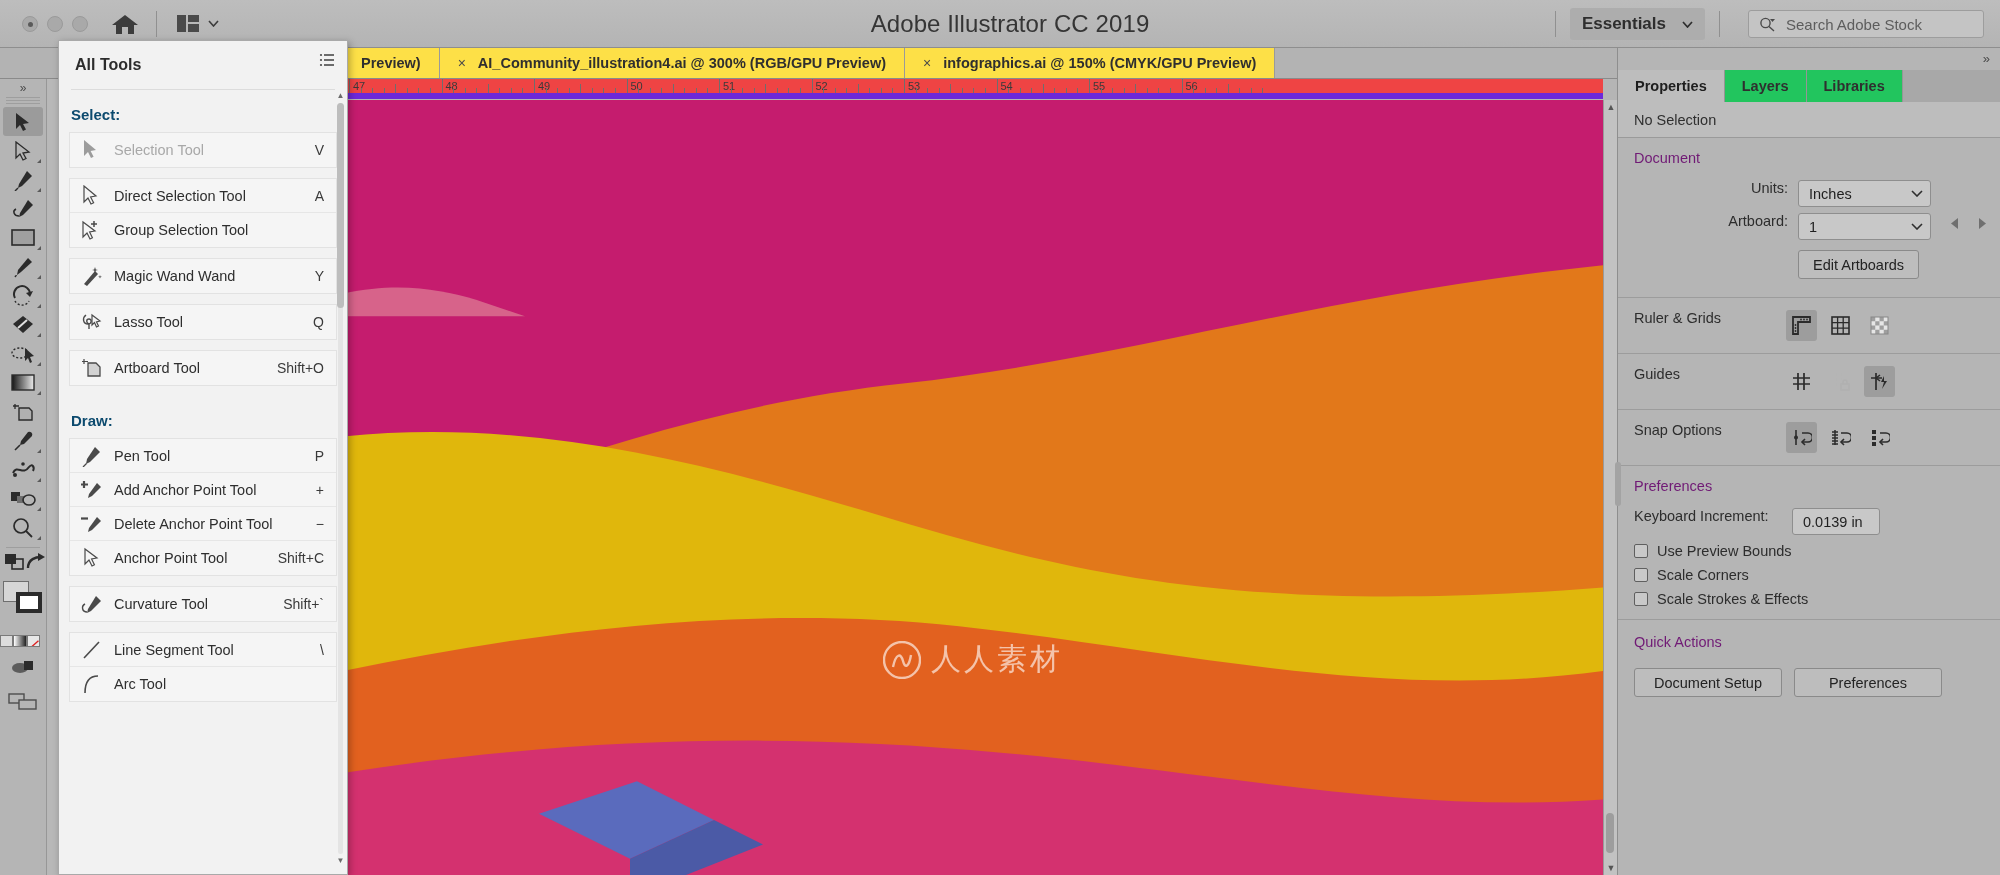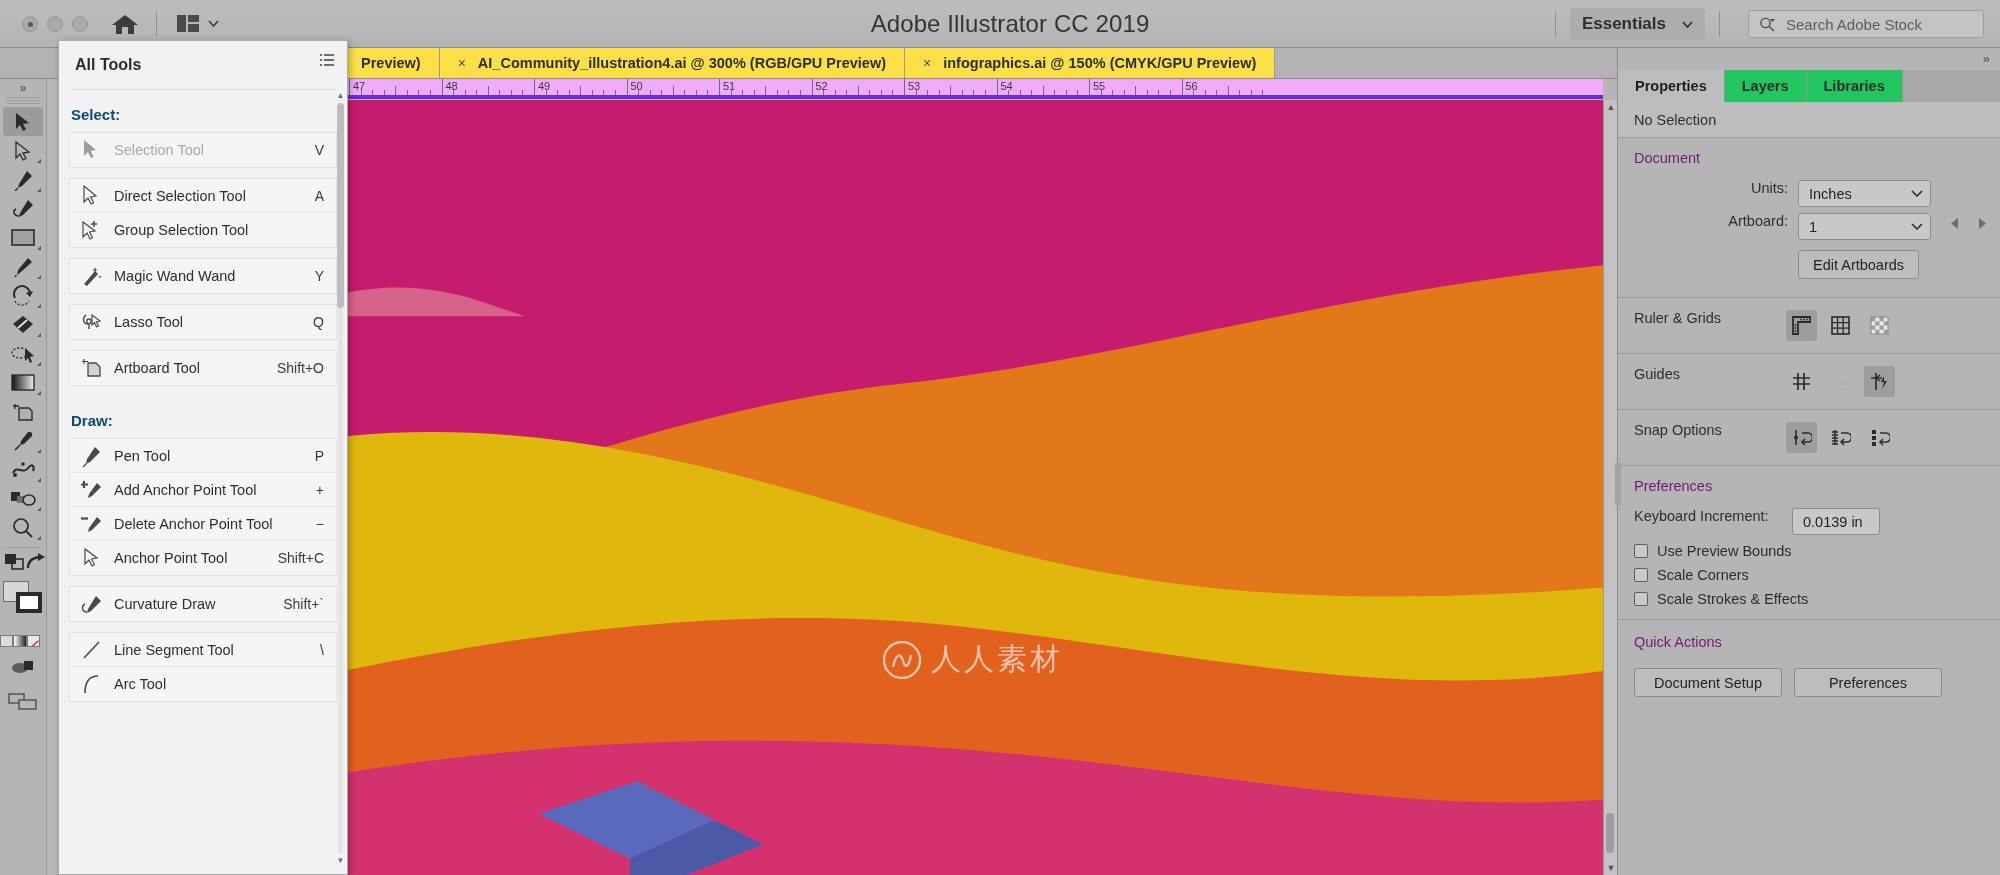--- a/index.html
+++ b/index.html
@@ -117,21 +117,21 @@
     position:absolute; right:2px; top:50px; width:9px; height:775px;
   }
   .at-sb-track { position:absolute; top:12px; bottom:12px; left:2px; width:5px; background:#e4e4e4; border-radius:3px;}
   .at-sb-thumb { position:absolute; top:12px; left:1px; width:7px; height:205px; background:#bdbdbd; border-radius:4px; }
   .at-sb-arrow { position:absolute; left:0; width:9px; height:10px; font-size:8px; color:#6b6b6b; text-align:center; line-height:10px;}
 
   
   .docarea { position:absolute; left:343px; top:79px; right:383px; bottom:0; background:#b5b5b5; overflow:hidden;}
   .ruler-h {
     position:absolute; left:0; top:0; right:14px; height:20px;
-    background:#f0abfc; border-bottom:4px solid #6d28d9; overflow:hidden;
+    background:#ef4444; border-bottom:6px solid #6d28d9; overflow:hidden;
   }
   .ruler-tick { position:absolute; bottom:0; width:1px; background:#6e6e6e; }
   .ruler-num { position:absolute; top:1px; font-size:11px; color:#3a3a3a; }
   .canvas-wrap { position:absolute; left:0; top:21px; right:14px; bottom:0; overflow:hidden; background:#b5b5b5; }
   .artwork { position:absolute; left:0; top:0; width:100%; height:100%; }
   .wm { position:absolute; left:50%; bottom:195px; transform:translateX(-50%);
         display:flex; align-items:center; gap:10px; opacity:.62; }
   .wm-txt { font-size:30px; color:#ffffff; letter-spacing:3px; font-family:"DejaVu Sans", sans-serif;}
   .vscroll { position:absolute; right:0; top:21px; bottom:0; width:14px; background:#c2c2c2; border-left:1px solid #9a9a9a;}
   .vscroll-thumb { position:absolute; right:3px; bottom:22px; width:8px; height:40px; background:#9d9d9d; border-radius:4px;}
@@ -661,21 +661,21 @@
         </div>
         <div class="at-spacer"></div>
         <div class="at-block">
           <div class="at-row">
             <span class="at-ico">
               <svg width="22" height="22" viewBox="0 0 22 22">
                 <path d="M15 3 L20 8 L10 18 L6 20 L7 16 Z" fill="#4a4a4a"></path>
                 <path d="M6 19 C1 19 0 13 4 11" stroke="#4a4a4a" stroke-width="1.4" fill="none"></path>
               </svg>
             </span>
-            <span class="at-label">Curvature Draw</span>
+            <span class="at-label">Curvature Tool</span>
             <span class="at-key">Shift+`</span>
           </div>
         </div>
         <div class="at-spacer"></div>
         <div class="at-block">
           <div class="at-row">
             <span class="at-ico">
               <svg width="22" height="22" viewBox="0 0 22 22">
                 <path d="M3 19 L18 3" stroke="#4a4a4a" stroke-width="1.6"></path>
               </svg>

